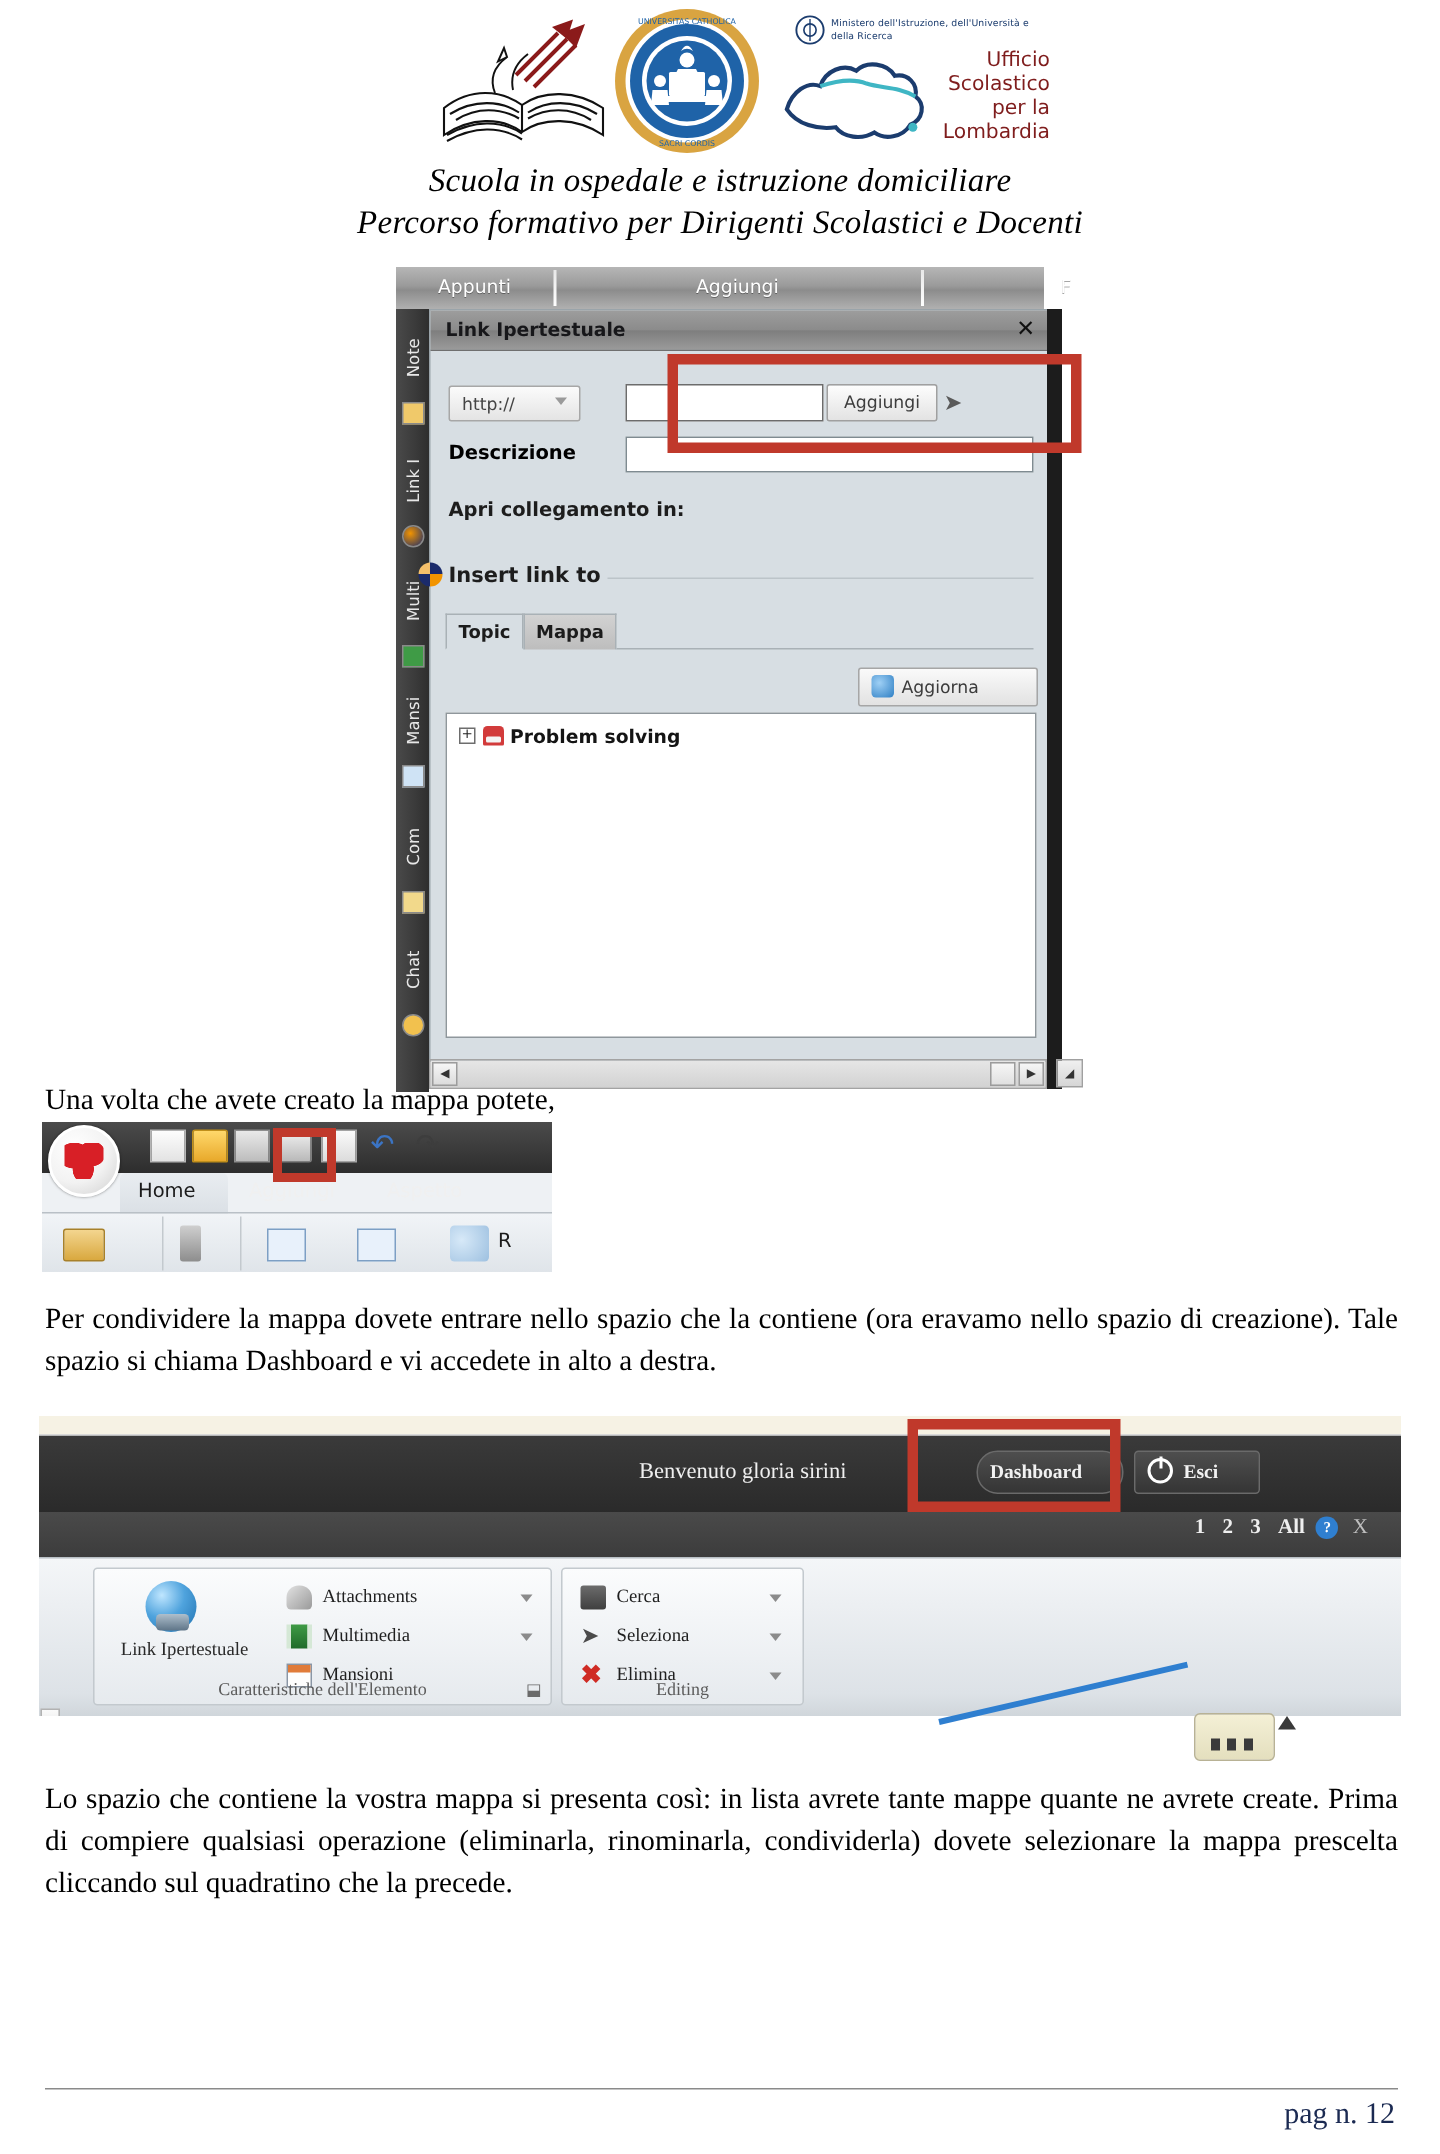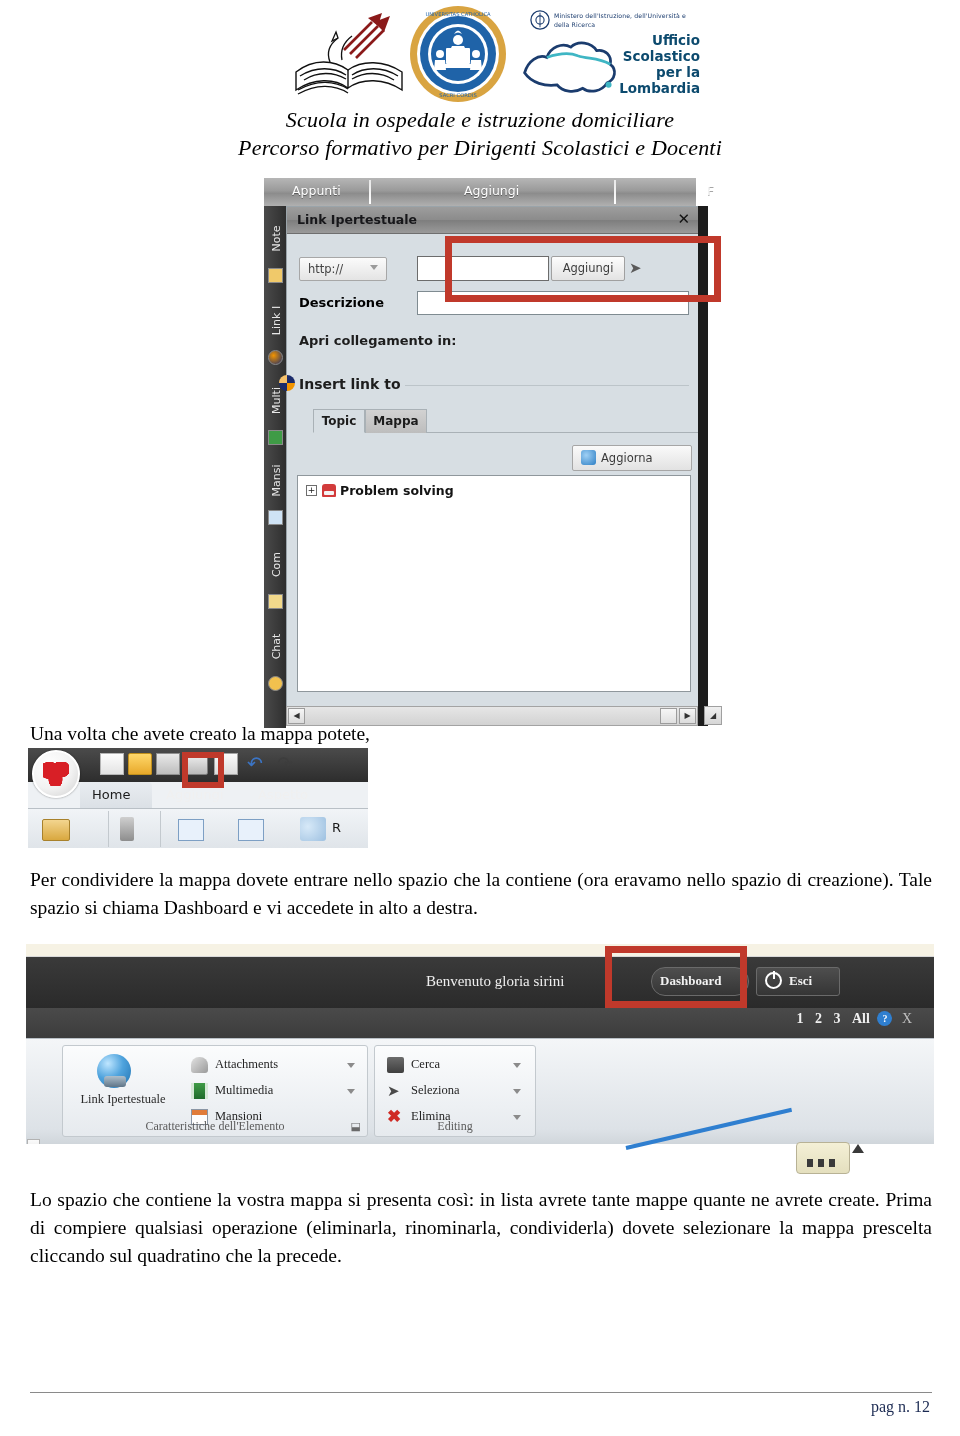--- a/index.html
+++ b/index.html
@@ -45,23 +45,22 @@
     color: #1b3c6e;
     letter-spacing: 0.1px;
   }
   .usr-words {
     position: absolute;
     left: 94px; top: 22px;
     width: 90px;
     font-family: "DejaVu Sans", sans-serif;
     font-size: 13.5px;
     line-height: 16px;
-    color: #0c4a6e;
+    color: #7f1d1d;
     text-align: right;
-    font-weight: bold;
   }
   .usr-words div { white-space: nowrap; }
 
   .header-title-1, .header-title-2 {
     position: absolute;
     width: 960px;
     text-align: center;
     font-family: "Liberation Serif", serif;
     font-style: italic;
     font-size: 22px;
@@ -187,21 +186,21 @@
   .insert-rule {
     position: absolute; left: 118px; top: 152px; width: 284px; height: 1px;
     background: #bcc4c9;
   }
   .multi-icon {
     position: absolute; left: -8px; top: 142px; width: 16px; height: 16px;
     border-radius: 50%;
     background: conic-gradient(#1b2b6b 0 25%, #f29400 0 50%, #1b2b6b 0 75%, #f5c06a 0 100%);
   }
 
-  .tabstrip { position: absolute; left: 26px; top: 176px; width: 392px; height: 24px; padding-left: 48px; }
+  .tabstrip { position: absolute; left: 10px; top: 176px; width: 392px; height: 24px; padding-left: 48px; }
   .tab-topic, .tab-mappa {
     position: absolute; top: 0; height: 24px;
     font-size: 12px; font-weight: bold; color: #1c1c1c;
     border: 1px solid #a9b1b6; border-bottom: none;
     text-align: center; padding-top: 4px; box-sizing: border-box;
   }
   .tab-topic { left: 0; width: 52px; background: #d7dee3; border-bottom: 1px solid #d7dee3; }
   .tab-mappa { left: 52px; width: 62px; background: linear-gradient(to bottom,#d2d2d2,#bdbdbd); }
   .tab-rest { position: absolute; left: 114px; top: 23px; width: 278px; height: 1px; background: #a9b1b6; }
 
@@ -471,21 +470,21 @@
 
   
   #para-3 { left: 30px; top: 1186px; width: 902px; text-align: justify; }
 
   
   #footer-rule {
     position: absolute; left: 30px; top: 1392px; width: 902px; height: 1px; background: #8a8a8a;
   }
   #footer-text {
     position: absolute; right: 30px; top: 1398px;
-    font-family: "Liberation Serif", serif; font-size: 16px; color: #1b2a52;
+    font-family: "Liberation Serif", serif; font-size: 20px; color: #1b2a52;
   }
 </style>
 </head>
 <body>
 
 <div id="header-block">
   <div class="logo-row">
 
     <svg class="logo-book" viewBox="0 0 118 92">
       <g fill="none" stroke="#111" stroke-width="1.4">

